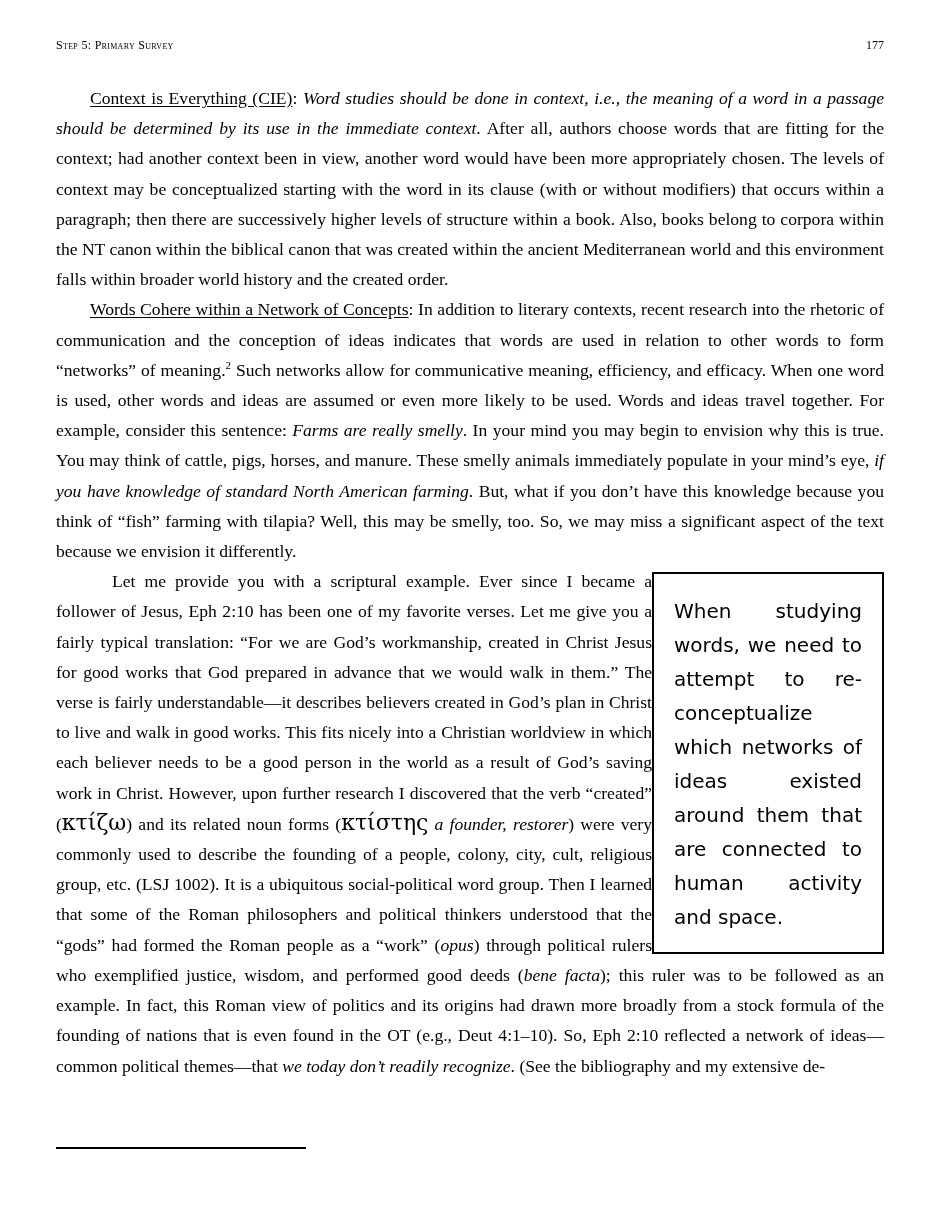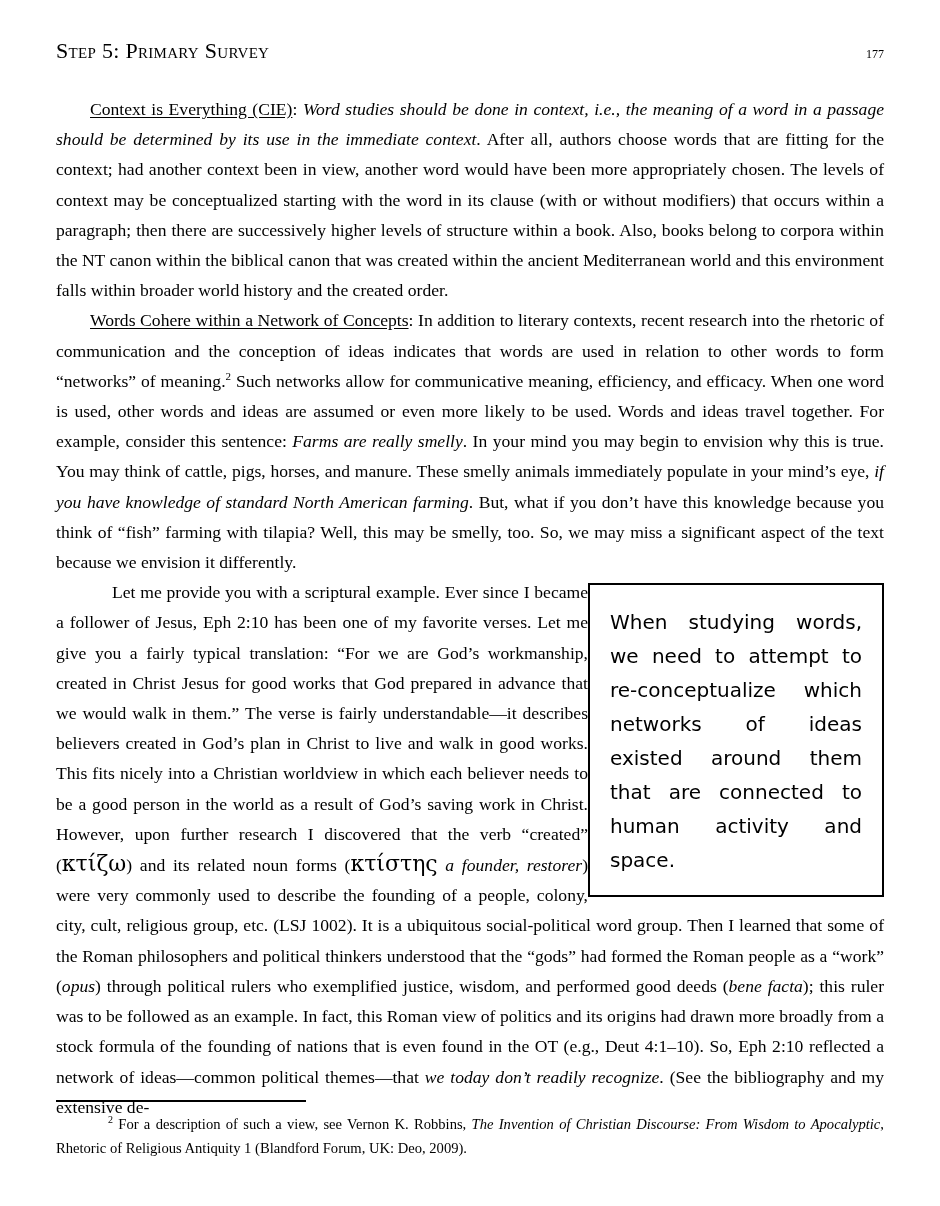--- a/index.html
+++ b/index.html
@@ -26,21 +26,21 @@
   .runhead {
     display: flex;
     align-items: baseline;
     justify-content: space-between;
     font-size: 15.5px;
     margin-bottom: 30px;
   }
   .runhead-title {
     font-variant: small-caps;
     letter-spacing: 0.3px;
-    font-size: 22px;
+    font-size: 12px;
   }
   .runhead-page {
     font-size: 12px;
   }
   
   .body {
     font-size: 17.6px;
     line-height: 30.2px;
     text-align: justify;
     text-justify: inter-word;
@@ -68,21 +68,21 @@
     font-size: 22px;
   }
   sup {
     font-size: 11px;
     vertical-align: super;
     line-height: 0;
   }
   
   .pullquote {
     float: right;
-    width: 296px;
+    width: 232px;
     box-sizing: border-box;
     border: 2.2px solid #000;
     margin: 6px 0 8px 22px;
     padding: 20px 20px 18px 20px;
     font-family: "DejaVu Sans", sans-serif;
     font-size: 20px;
     line-height: 34px;
     text-align: justify;
     text-justify: inter-word;
     shape-outside: border-box;
@@ -135,16 +135,15 @@
       <div class="pullquote">
         <span>When studying words, we need to attempt to re-conceptualize which networks of ideas existed around them that are connected to human activity and space.</span>
       </div>
       <p class="indent-wide"><span>Let me provide you with a scriptural example. Ever since I became a follower of Jesus, Eph 2:10 has been one of my favorite verses. Let me give you a fairly typical translation: “For we are God’s workmanship, created in Christ Jesus for good works that God prepared in advance that we would walk in them.” The verse is fairly understandable—it describes believers created in God’s plan in Christ to live and walk in good works. This fits nicely into a Christian worldview in which each believer needs to be a good person in the world as a result of God’s saving work in Christ. However, upon further research I discovered that the verb “created” (</span><span class="greek">κτίζω</span><span>) and its related noun forms (</span><span class="greek">κτίστης</span><span class="ital"> a founder, restorer</span><span>) were very commonly used to describe the founding of a people, colony, city, cult, religious group, etc. (LSJ 1002). It is a ubiquitous social-political word group. Then I learned that some of the Roman philosophers and political thinkers understood that the “gods” had formed the Roman people as a “work” (</span><span class="ital">opus</span><span>) through political rulers who exemplified justice, wisdom, and performed good deeds (</span><span class="ital">bene facta</span><span>); this ruler was to be followed as an example. In fact, this Roman view of politics and its origins had drawn more broadly from a stock formula of the founding of nations that is even found in the OT (e.g., Deut 4:1–10). So, Eph 2:10 reflected a network of ideas—common political themes—that </span><span class="ital">we today don’t readily recognize</span><span>. (See the bibliography and my extensive de-</span></p>
     </div>
 
   </div>
 
   <div class="footnote-area">
     <div class="footnote-rule"></div>
-    <p class="footnote"><sup>2</sup><span> For a description of such a view, see Vernon K. Robbins, </span><span class="ital">The Invention of Christian Discourse: From Wisdom to Apocalyptic</span><span>, Rhetoric of Religious Antiquity 1 (Blandford Forum, UK: Deo, 2009).</span></p>
   </div>
 
 </div>
 
 </body></html>

